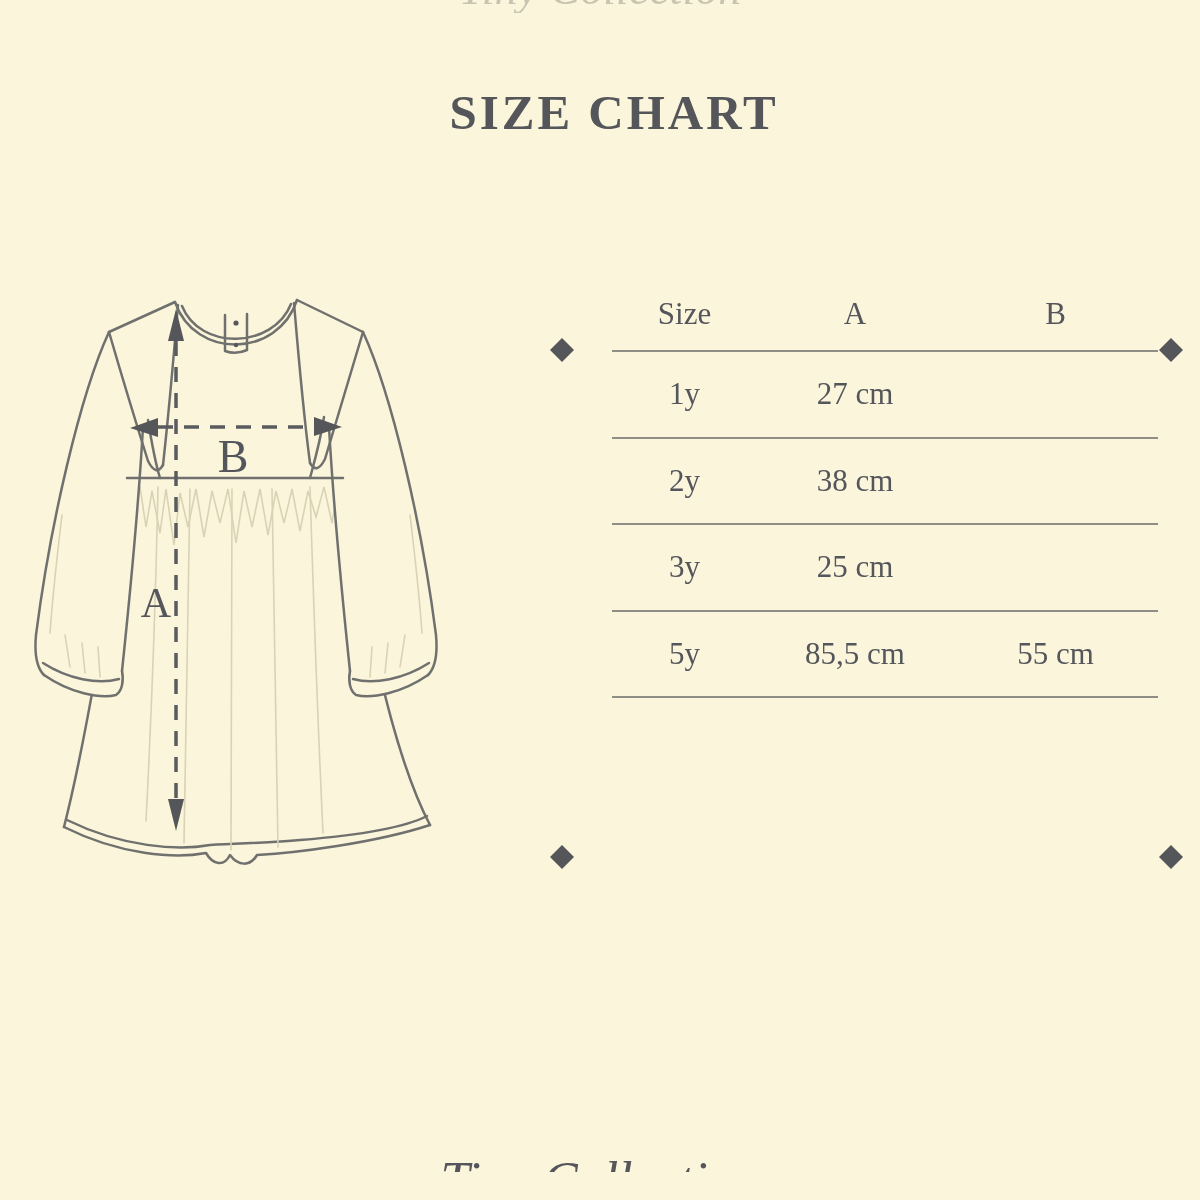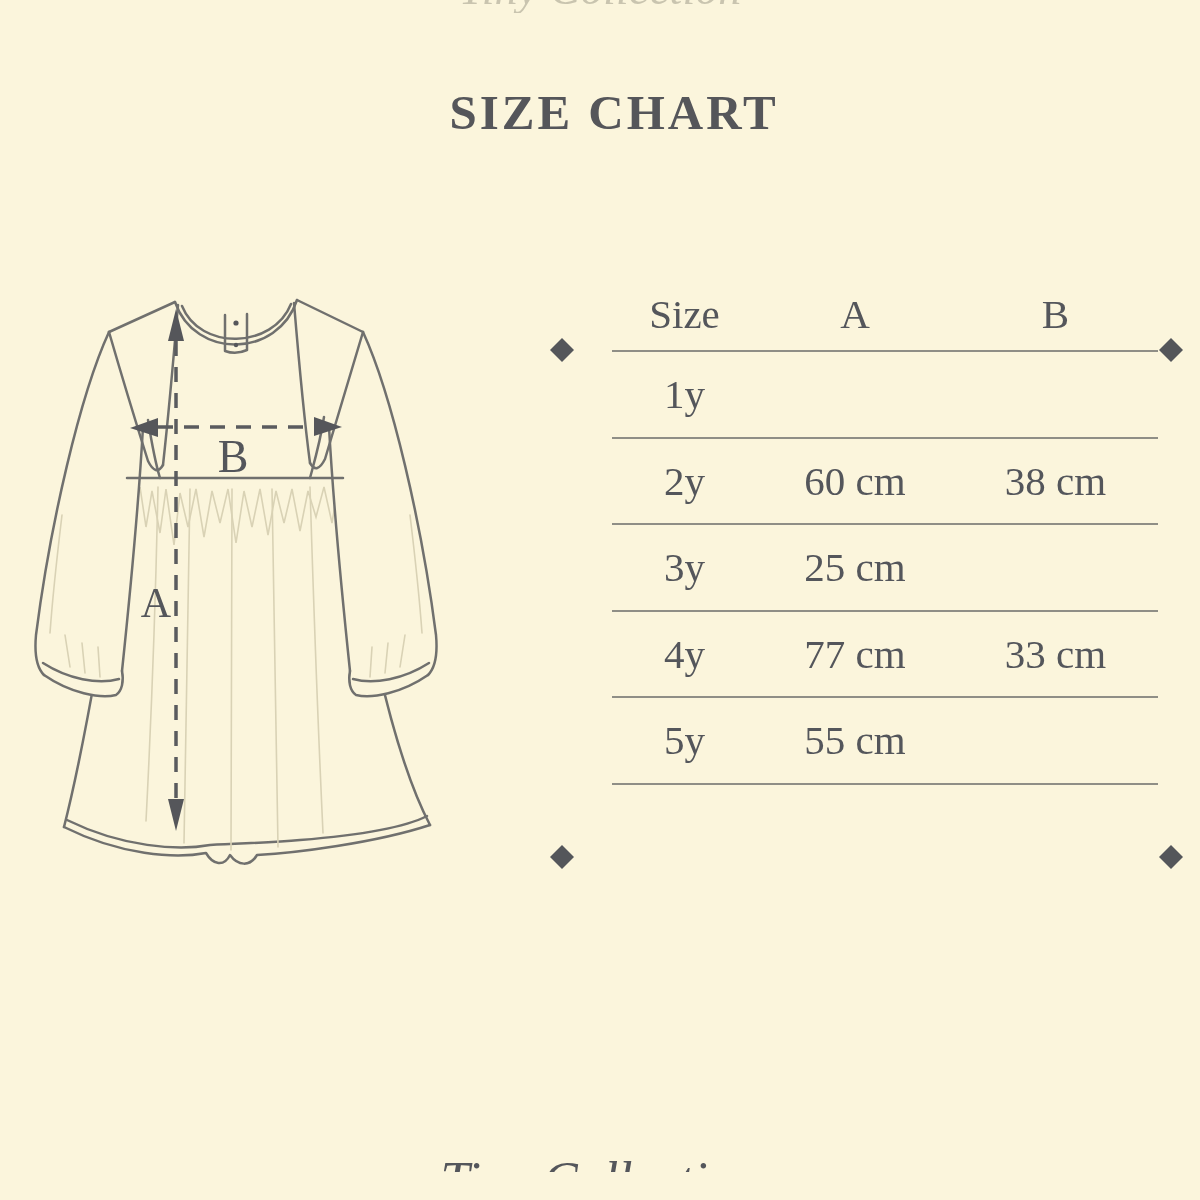--- a/index.html
+++ b/index.html
@@ -37,21 +37,21 @@
   .page-title{
     position:absolute;top:84px;left:14px;width:1200px;
     text-align:center;
     font-size:49px;font-weight:600;letter-spacing:3px;
     color:#55565a;
   }
 
   
   .size-table{
     position:absolute;left:612px;top:278px;width:546px;
-    font-size:41px;color:#54565b;
+    font-size:31px;color:#54565b;
   }
   .trow{
     display:grid;
     grid-template-columns:145px 196px 205px;
     align-items:center;
     height:84.5px;
     border-bottom:2px solid #8f8e86;
   }
   .trow.thead{height:72px;}
   .cell{text-align:center;}
@@ -168,37 +168,33 @@
   <div class="diamond br"></div>
 
   <div class="size-table">
     <div class="trow thead">
       <div class="cell">Size</div>
       <div class="cell">A</div>
       <div class="cell">B</div>
     </div>
     <div class="trow">
       <div class="cell">1y</div>
+      <div class="cell">27 cm</div>
     </div>
     <div class="trow">
       <div class="cell">2y</div>
-      <div class="cell">60 cm</div>
       <div class="cell">38 cm</div>
     </div>
     <div class="trow">
       <div class="cell">3y</div>
       <div class="cell">25 cm</div>
     </div>
     <div class="trow">
-      <div class="cell">4y</div>
-      <div class="cell">77 cm</div>
-      <div class="cell">33 cm</div>
-    </div>
-    <div class="trow">
       <div class="cell">5y</div>
+      <div class="cell">85,5 cm</div>
       <div class="cell">55 cm</div>
     </div>
   </div>
 
   <div class="footer-clip">
     <span class="partial">Tiny Collection</span>
   </div>
 
 </div>
 

